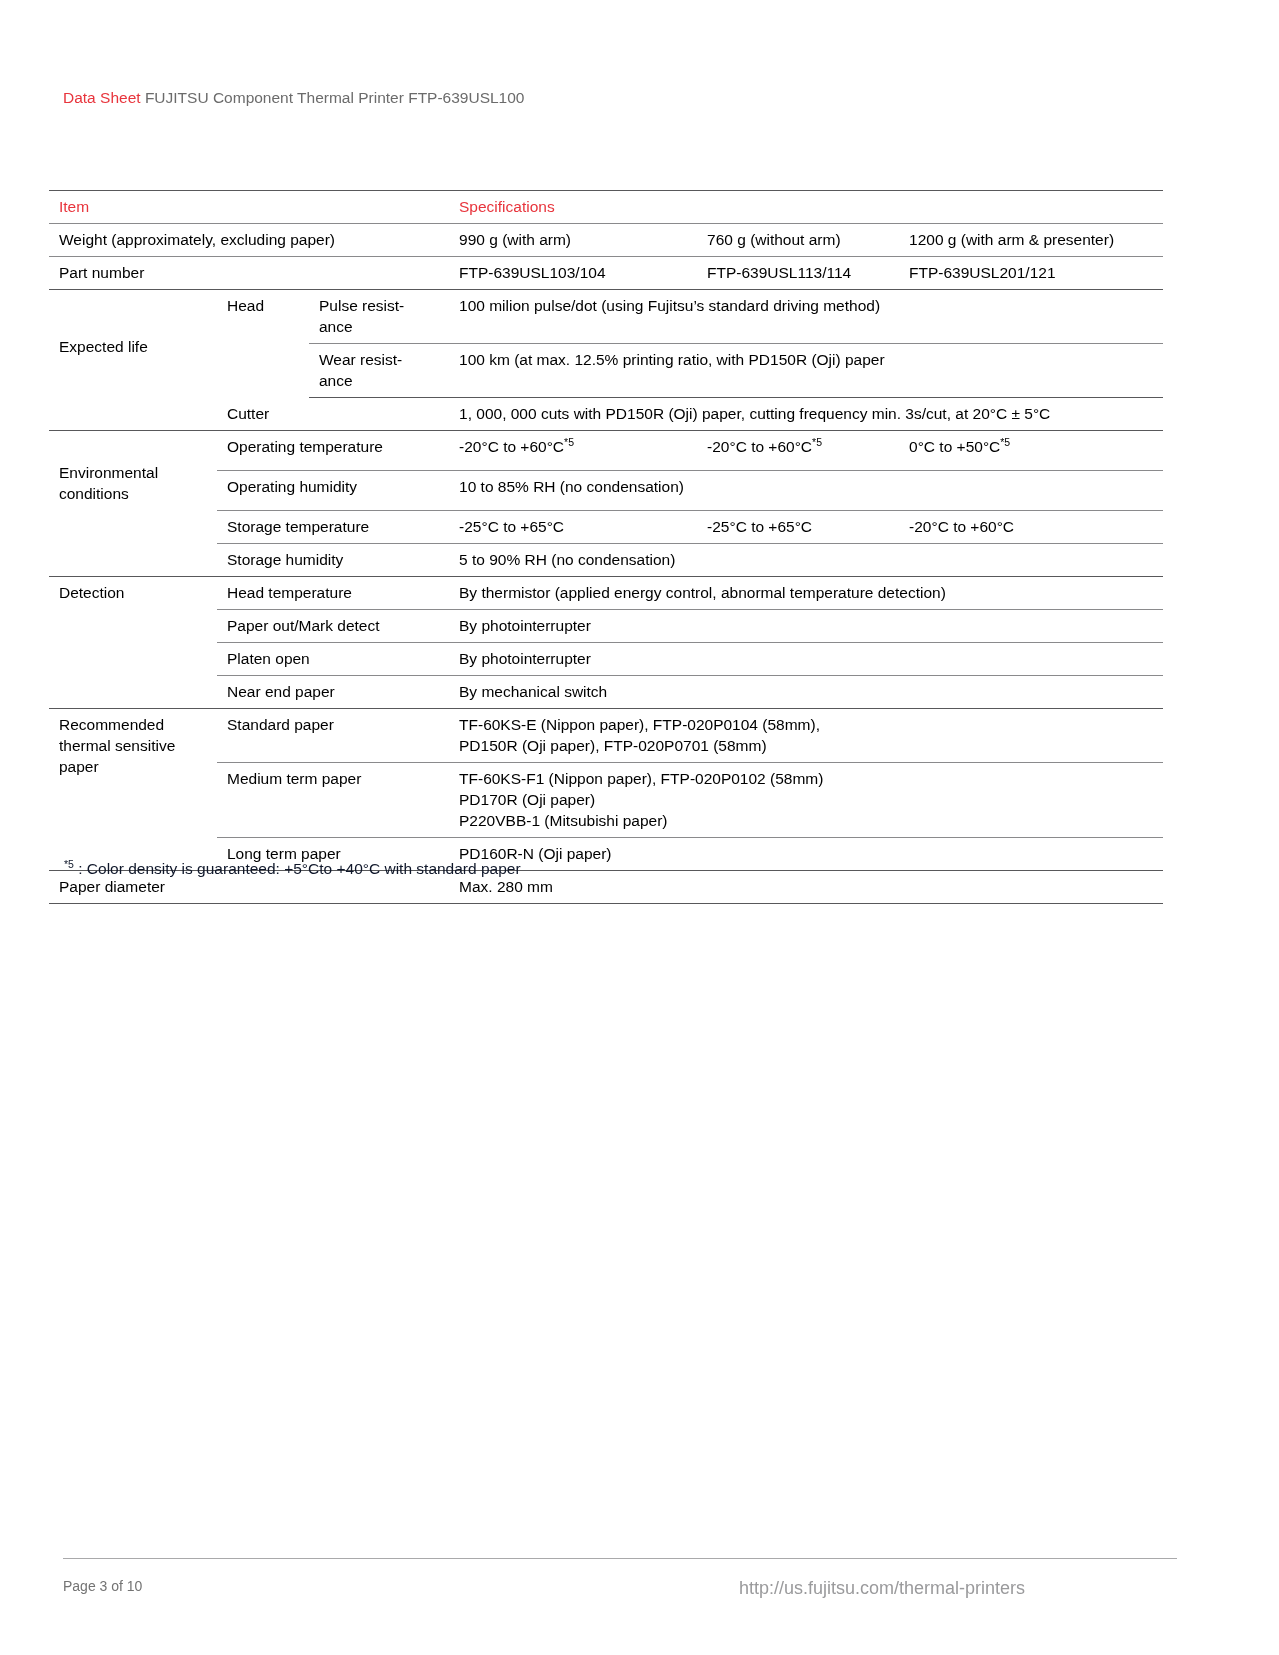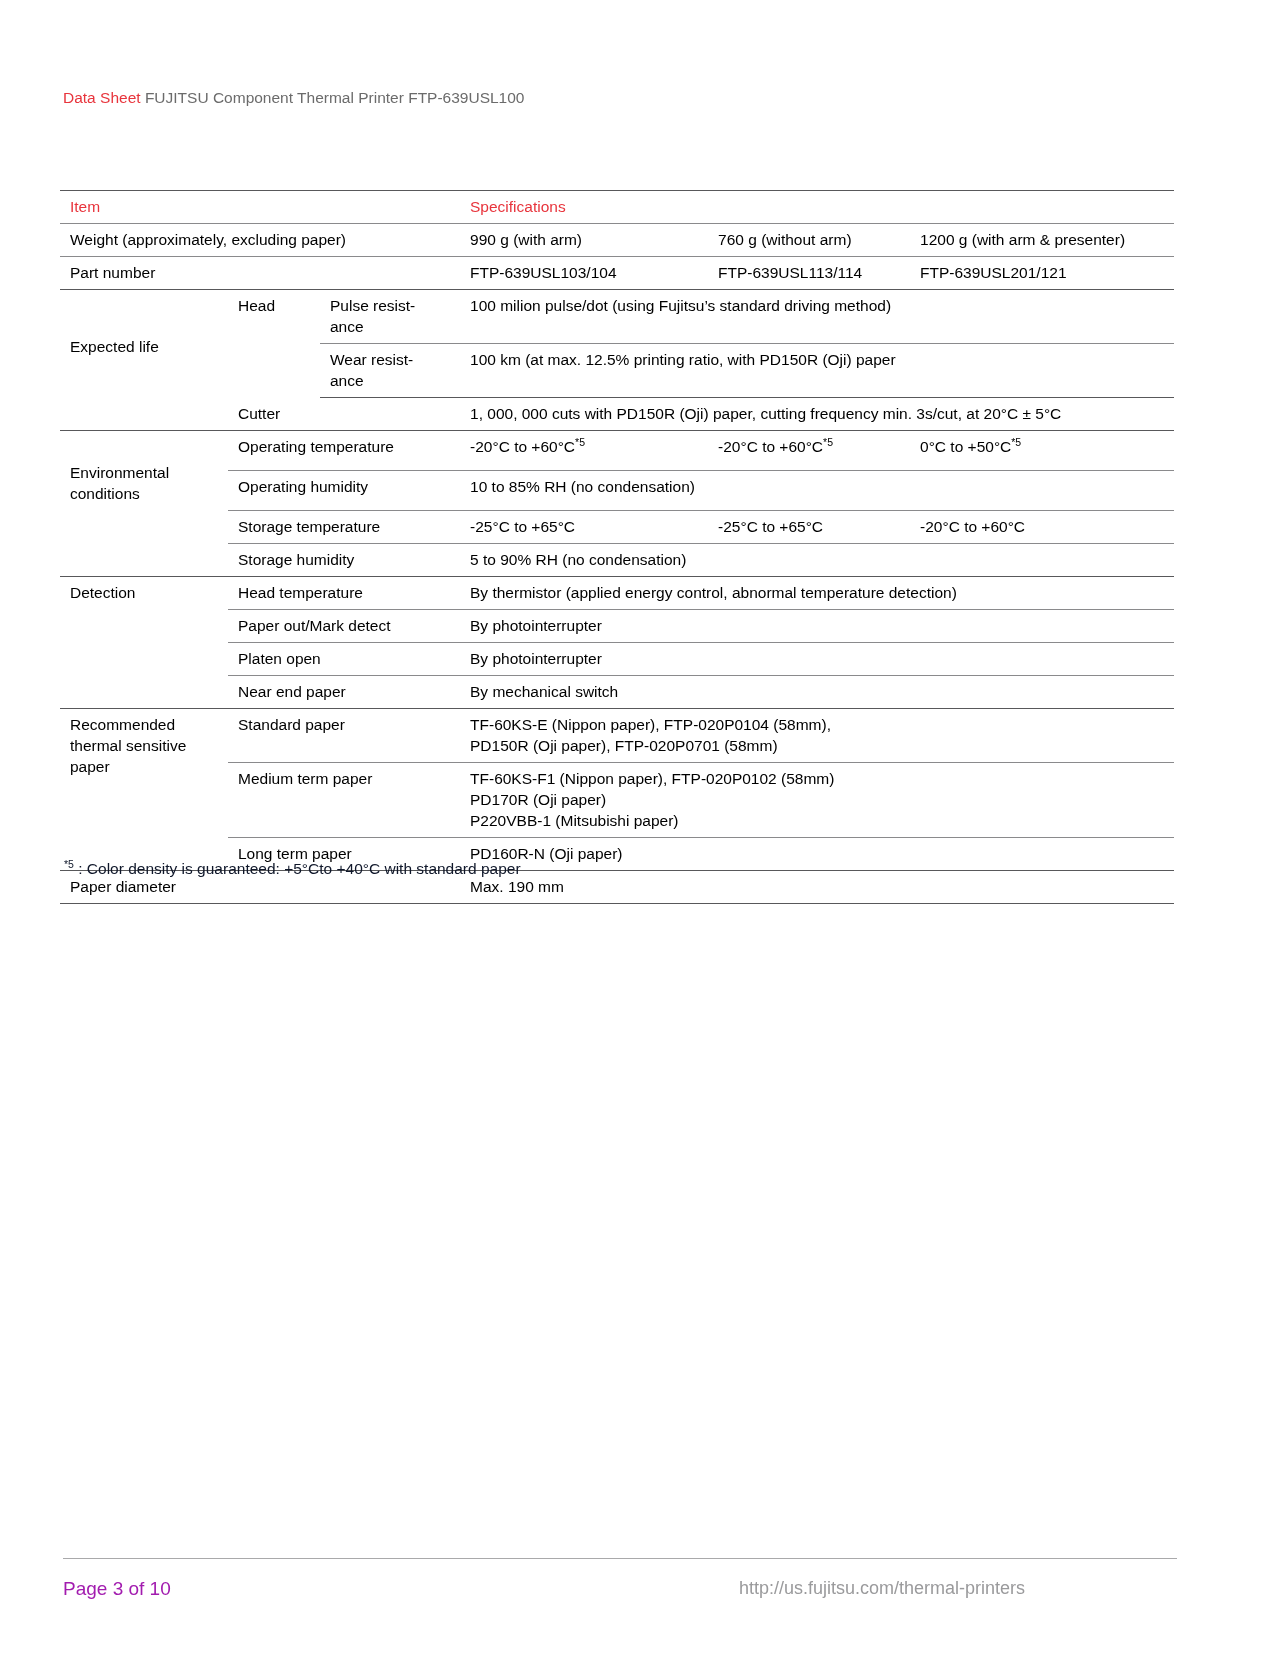--- a/index.html
+++ b/index.html
@@ -33,21 +33,21 @@
     color: #6b6b6b;
     white-space: nowrap;
   }
   .doc-header .ds {
     color: #e8343c;
   }
 
   
   .spec-table-wrap {
     position: absolute;
-    left: 60px;
+    left: 49px;
     top: 190px;
     width: 1114px;
   }
   table.spec {
     border-collapse: collapse;
     width: 1114px;
     table-layout: fixed;
     font-size: 15.5px;
     color: #000;
   }
@@ -97,22 +97,22 @@
     left: 63px;
     top: 1558px;
     width: 1114px;
     height: 0;
     border-top: 1.4px solid #a9a9ab;
   }
   .footer-left {
     position: absolute;
     left: 63px;
     top: 1578px;
-    font-size: 19px;
-    color: #a21caf;
+    font-size: 14px;
+    color: #737373;
   }
   .footer-right {
     position: absolute;
     right: 102px;
     top: 1578px;
     font-size: 18px;
     color: #9a9a9c;
   }
 </style>
 </head>
@@ -257,21 +257,21 @@
         </tr>
 
         <tr>
           <td class="c-item rule-bottom-strong"></td>
           <td class="c-sub1 rule-bottom-strong" colspan="2">Long term paper</td>
           <td class="rule-bottom-strong" colspan="3">PD160R-N (Oji paper)</td>
         </tr>
 
         <tr>
           <td class="c-item rule-bottom-strong" colspan="3">Paper diameter</td>
-          <td class="rule-bottom-strong" colspan="3">Max. 190 mm</td>
+          <td class="rule-bottom-strong" colspan="3">Max. 280 mm</td>
         </tr>
 
       </tbody>
     </table>
   </div>
 
   <div class="footnote">
     <sup>*5</sup><span> : Color density is guaranteed: +5°Cto +40°C with standard paper</span>
   </div>
 

